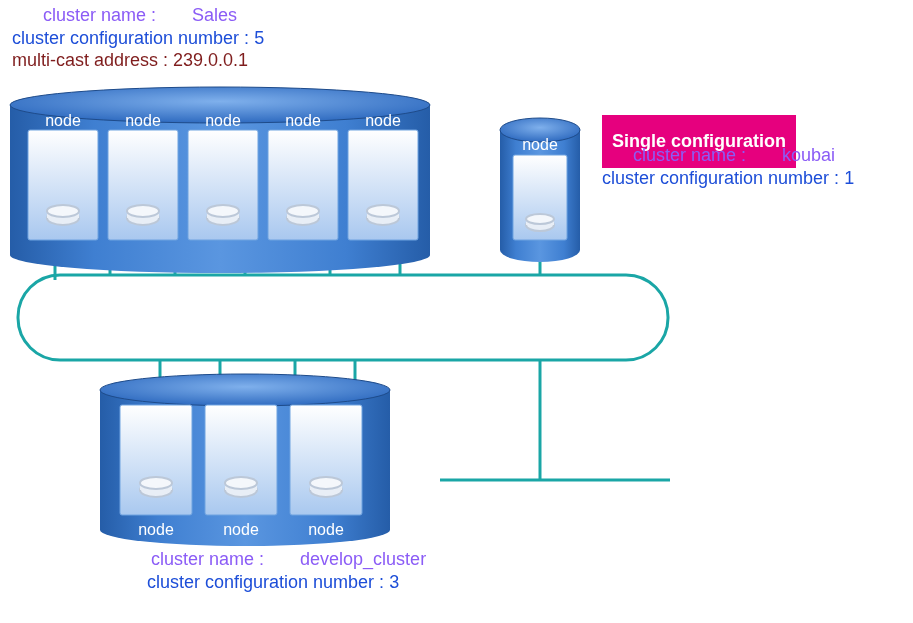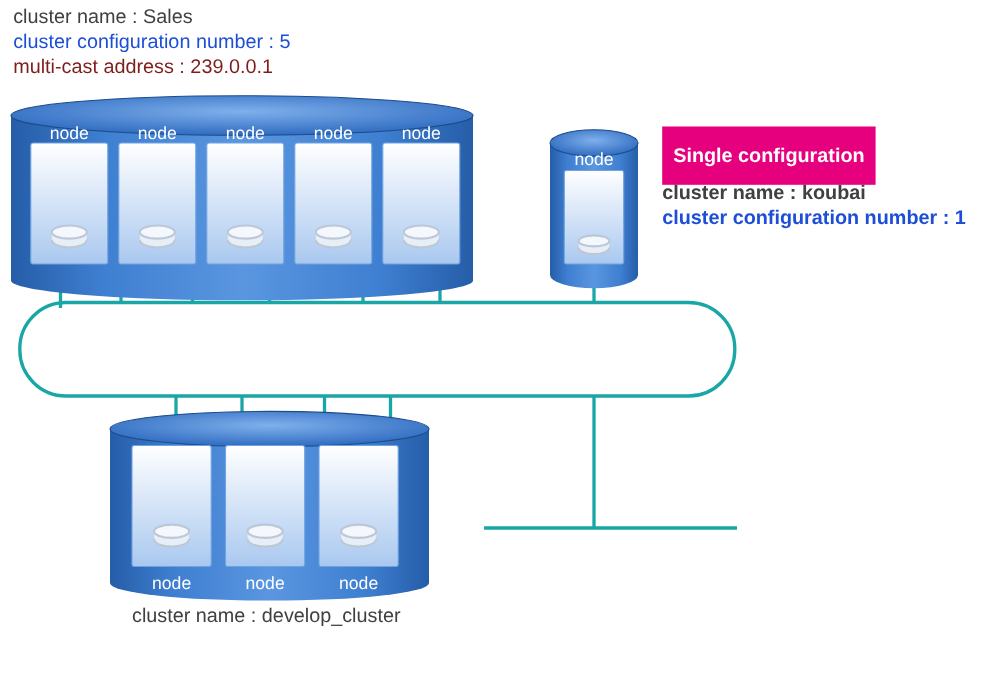--- a/index.html
+++ b/index.html
@@ -6,21 +6,21 @@
     margin: 0;
     padding: 0;
     width: 913px;
     height: 623px;
     font-family: "Segoe UI", Tahoma, Verdana, sans-serif;
     background: #ffffff;
     position: relative;
     overflow: hidden;
   }
   .label-block { position: absolute; font-size: 18px; line-height: 1.25; }
-  .blue-text  { color: #404040; }
+  .blue-text  { color: #8b5cf6; margin-left: 31px; }
   .black-text { color: #1d4ed8; }
   .green-text { color: #7f1d1d; }
   .magenta-banner {
     position: absolute;
     background: #e6007e;
     color: #ffffff;
     font-weight: 700;
     font-size: 18px;
     padding: 16px 10px;
   }
@@ -168,26 +168,29 @@
   <div>
     <span class="black-text">cluster configuration number : </span><span class="black-text">5</span>
   </div>
   <div>
     <span class="green-text">multi-cast address : </span><span class="green-text">239.0.0.1</span>
   </div>
 </div>
 
 <div class="magenta-banner" style="left:602px; top:115px;">Single configuration</div>
 
-<div class="label-block" style="left:602px; top:164px;font-weight:bold;">
+<div class="label-block" style="left:602px; top:144px;">
   <div>
     <span class="blue-text">cluster  name : </span><span class="blue-text">koubai</span>
   </div>
   <div>
     <span class="black-text">cluster configuration number : </span><span class="black-text">1</span>
   </div>
 </div>
 
 <div class="label-block" style="left:120px; top:548px;text-align:center;">
   <div>
     <span class="blue-text">cluster  name : </span><span class="blue-text">develop_cluster</span>
   </div>
+  <div>
+    <span class="black-text">cluster configuration number : </span><span class="black-text">3</span>
+  </div>
 </div>
 
 </body></html>

